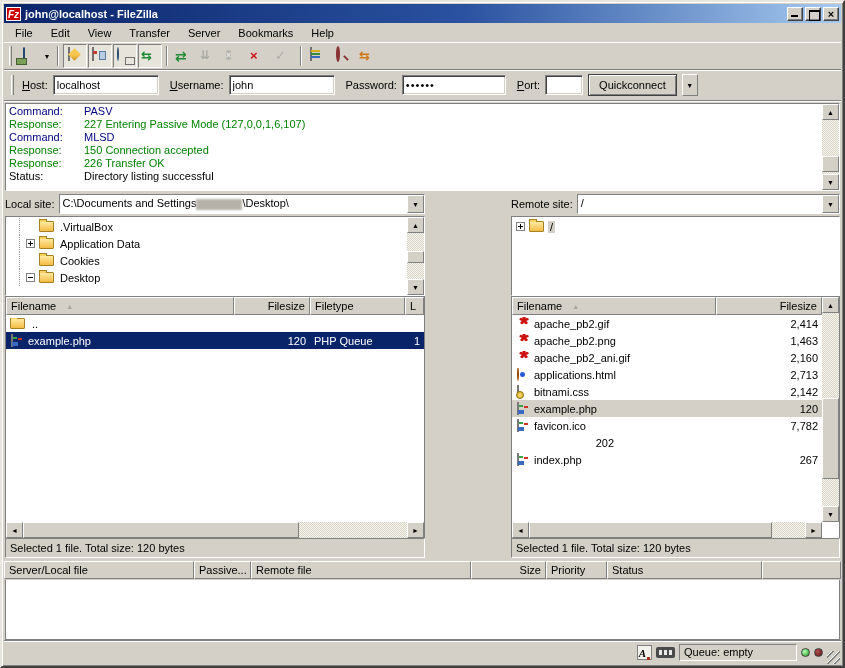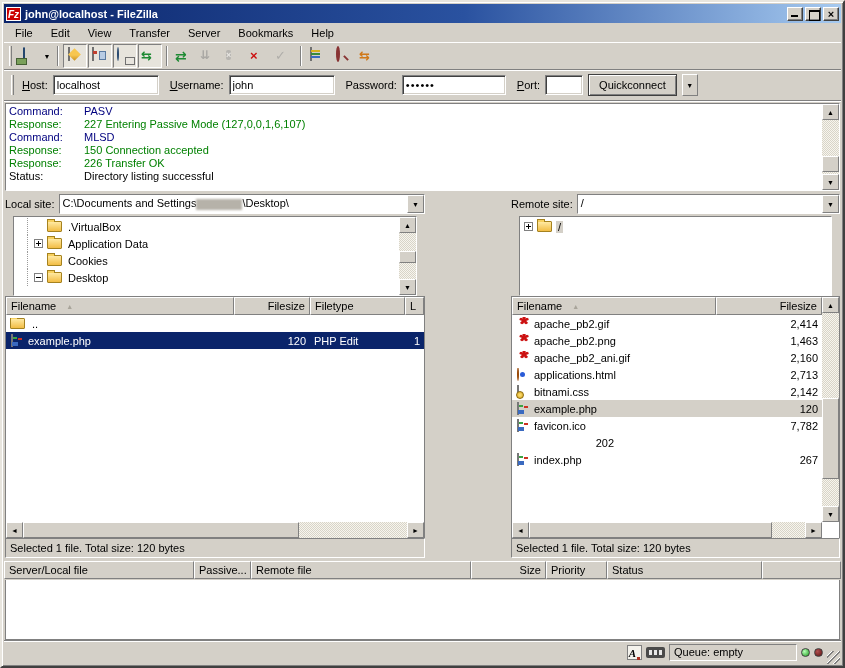--- a/index.html
+++ b/index.html
@@ -108,21 +108,21 @@
   .main { flex:1; display:flex; margin-top:2px; overflow:hidden;gap:40px; }
   .panel { display:flex; flex-direction:column; overflow:hidden; }
   .panel.local { flex:0 0 422px; }
   .panel.remote { flex:1; }
   .splitter { flex:0 0 4px; }
   .site-row { height:22px; flex:0 0 22px; display:flex; align-items:center; gap:4px; padding:0 1px 2px 1px; }
   .combo { flex:1; height:20px; display:flex; align-items:stretch; padding:0; }
   .combo-text { flex:1; padding:2px 3px; white-space:nowrap; overflow:hidden; background:#fff; }
   .combo-btn { width:17px; display:flex; align-items:center; justify-content:center; font-size:7px; }
   .redact { display:inline-block; width:46px; height:11px; background:#b6b2a9; vertical-align:middle; filter:blur(1px); }
-  .treebox { height:80px; flex:0 0 80px; display:flex; overflow:hidden; margin:0 9px; }
+  .treebox { height:80px; flex:0 0 80px; display:flex; overflow:hidden; margin:0 1px; }
   .tree-body { flex:1; background:#fff; overflow:hidden; padding-top:1px; }
   .tree-row { height:17px; display:flex; align-items:center; white-space:nowrap; }
   .tree-dots { width:14px; height:17px; border-right:1px dotted #9a9a9a; margin-right:6px; }
   .expander { width:9px; height:9px; flex:0 0 9px; background:#fff; border:1px solid #808080; position:relative; margin-right:4px; }
   .expander::before, .expander.minus::before { content:""; position:absolute; left:1px; top:3px; width:5px; height:1px; background:#000; }
   .expander.plus::after { content:""; position:absolute; left:3px; top:1px; width:1px; height:5px; background:#000; }
   .expander-blank { width:13px; flex:0 0 13px; }
   .folder { width:15px; height:11px; flex:0 0 15px; position:relative; margin-right:4px;
     background:linear-gradient(#ffe9a2,#f2bd45); border:1px solid #a5821f; border-radius:1px; }
   .folder::before { content:""; position:absolute; left:-1px; top:-3px; width:6px; height:2px;
@@ -171,21 +171,21 @@
     border-color:#fff #808080 #f8f7f4 #fff; }
   
   .statusbar { height:24px; flex:0 0 24px; display:flex; align-items:center; justify-content:flex-end; gap:4px;
     border-top:1px solid #808080; box-shadow: inset 0 1px 0 #fff; padding:0 1px 0 4px; }
   .ascii-ind { width:15px; height:15px; background:#f4f2ec; border:1px solid #808080; text-align:center;
     line-height:14px; font-weight:bold; font-style:italic; font-family:"Liberation Serif","DejaVu Serif",serif; }
   .ascii-ind::after { content:""; display:inline-block; width:3px; height:3px; background:#b03020; vertical-align:bottom; margin-left:1px;}
   .speed-ind { width:19px; height:11px; background:#4a4a4a; border-radius:2px; position:relative; }
   .speed-ind::before { content:""; position:absolute; left:3px; top:3px; width:3px; height:5px; background:#e8e8e8;
     box-shadow:5px 0 0 #e8e8e8, 10px 0 0 #e8e8e8; }
-  .queue-box { width:128px; height:17px; line-height:15px; padding:0 4px;
+  .queue-box { width:118px; height:17px; line-height:15px; padding:0 4px;
     border:1px solid; border-color:#808080 #fff #fff #808080; background:#d4d0c8; white-space:nowrap; overflow:hidden; }
   .led { width:9px; height:9px; border-radius:50%; border:1px solid #404040; }
   .led.green { background:radial-gradient(circle at 35% 35%, #b8ffb8, #1a9a1a); }
   .led.red { background:radial-gradient(circle at 35% 35%, #b05050, #5a1010); }
   .grip { width:13px; height:13px; align-self:flex-end;
     background:repeating-linear-gradient(135deg, transparent 0 3px, #fff 3px 4px, #808080 4px 5px); }
 </style>
 </head>
 <body>
 
@@ -351,21 +351,21 @@
                 <span class="folder"></span>
                 <span>..</span>
               </span>
           </div>
           <div class="file-row row-sel-focus">
             <span class="fcell" style="width:228px">
                 <span class="fi"><span class="fi-php"></span></span>
                 <span>example.php</span>
               </span>
             <span class="fcell right" style="width:76px">120</span>
-            <span class="fcell" style="width:95px">PHP Edit</span>
+            <span class="fcell" style="width:95px">PHP Queue</span>
             <span class="fcell right" style="flex:1">1</span>
           </div>
         </div>
         <div class="hscroll">
           <span class="sb-btn raised-soft">◄</span>
           <span class="sb-track">
               <span class="sb-thumb raised-soft" style="left:0;width:72%"></span>
             </span>
           <span class="sb-btn raised-soft">►</span>
         </div>

